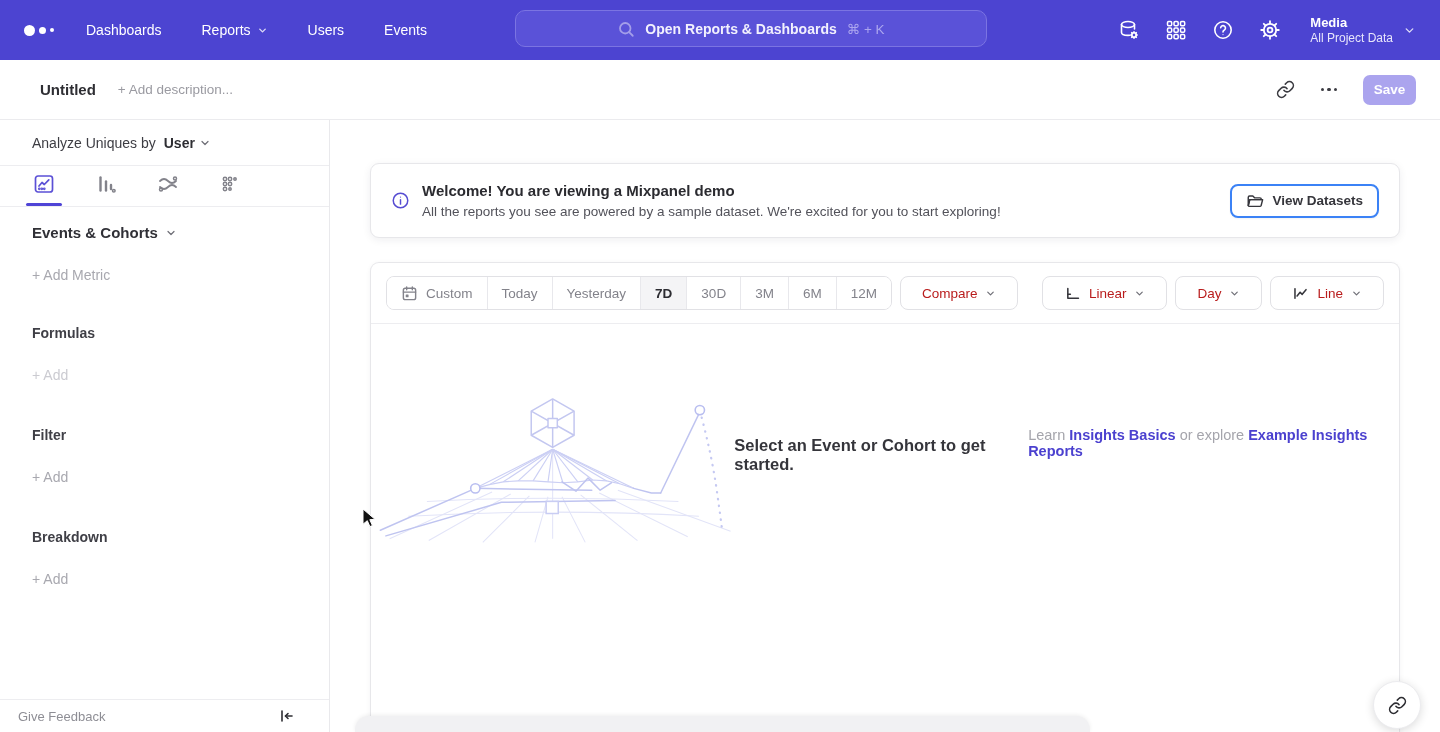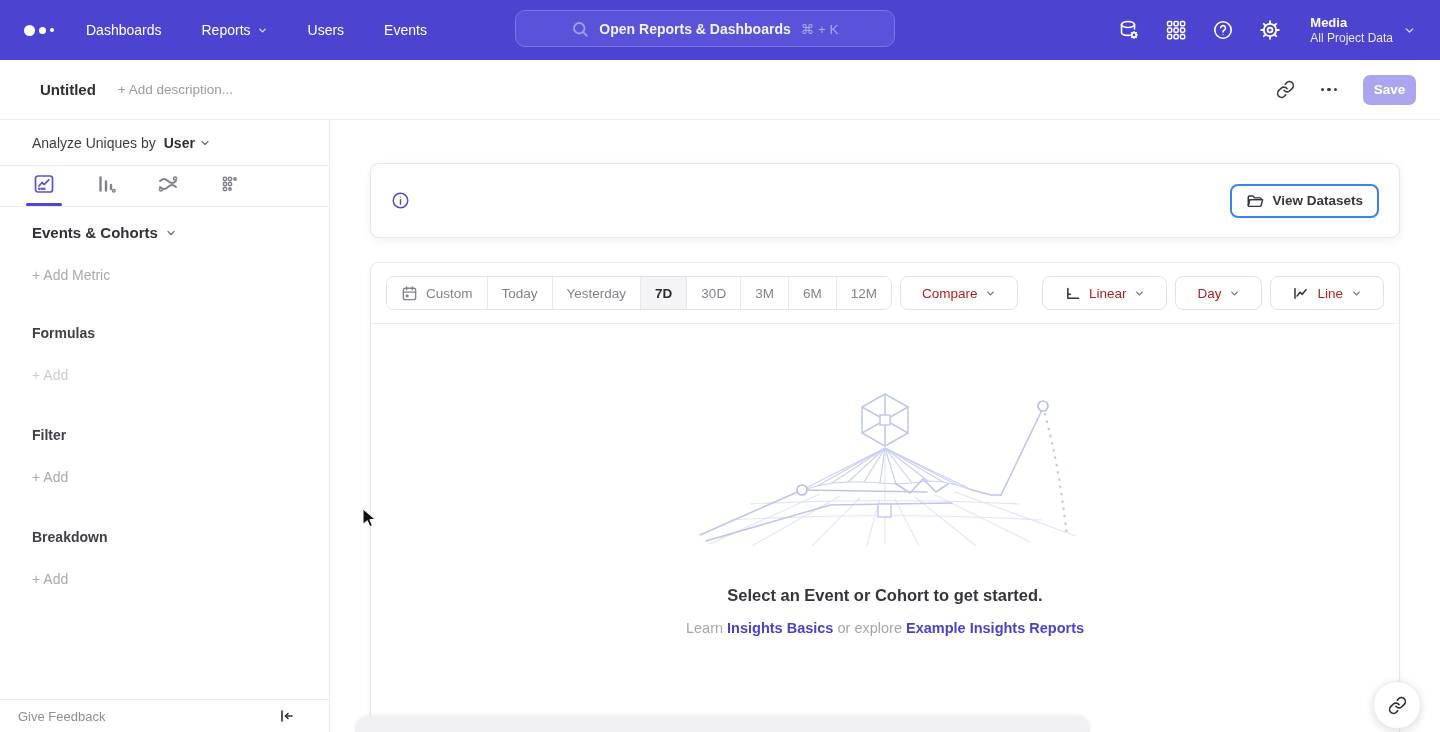--- a/index.html
+++ b/index.html
@@ -8,21 +8,21 @@
   svg { display:block; }
 
   
   .topnav { position:relative; height:60px; background:#4c44d1; display:flex; align-items:center; }
   .logo { margin-left:24px; display:flex; align-items:center; gap:4px; }
   .logo .d1{width:11px;height:11px;border-radius:50%;background:#fff;}
   .logo .d2{width:7px;height:7px;border-radius:50%;background:#fff;}
   .logo .d3{width:4px;height:4px;border-radius:50%;background:#fff;}
   .nav-items { display:flex; align-items:center; margin-left:32px; gap:40px; }
   .nav-item { color:#fff; font-size:14px; display:flex; align-items:center; gap:6px; cursor:pointer; }
-  .searchbar { position:absolute; left:515px; top:10px; width:380px; height:37px;
+  .searchbar { position:absolute; left:515px; top:10px; width:472px; height:37px;
     background:#5a52d8; border:1px solid #7b74e2; border-radius:10px;
     display:flex; align-items:center; justify-content:center; gap:10px; color:#fff; cursor:pointer; }
   .searchbar .ph { font-size:14px; font-weight:700; color:#f2f1fd; }
   .searchbar .kbd { font-size:13.5px; color:#aca6ef; }
   .nav-right { position:absolute; right:24px; top:0; height:60px; display:flex; align-items:center; gap:25px; }
   .nav-icon { width:22px; height:22px; cursor:pointer; }
   .project { display:flex; align-items:center; gap:10px; margin-left:4px; cursor:pointer; }
   .project .pname { color:#fff; font-size:13px; font-weight:700; line-height:16px; }
   .project .pscope { color:#e8e6fb; font-size:12px; line-height:15px; }
 
@@ -81,21 +81,21 @@
   .seg-item { display:flex; align-items:center; gap:8px; padding:0 14px; font-size:13.5px; color:#83838b;
     border-left:1px solid #e8e8ec; cursor:pointer; background:#fff; white-space:nowrap; }
   .seg-item:first-child { border-left:none; }
   .seg-item.selected { background:#f4f4f6; color:#2c2c32; font-weight:700; }
   .ctl-btn { height:34px; display:flex; align-items:center; gap:8px; padding:0 21px; border:1px solid #e1e1e5;
     border-radius:8px; background:#fff; font-size:13.5px; color:#b91c1c; font-family:inherit; cursor:pointer; white-space:nowrap; }
   .ml8{margin-left:8px;} .mlauto{margin-left:auto;}
   .chev { flex:none; }
 
   
-  .empty { display:flex; flex-direction:column; align-items:center; }
+  .empty { display:flex; align-items:center; }
   .illustration { margin-top:62px; }
   .empty-title { margin-top:40px; font-size:16.5px; font-weight:700; color:#35353b; }
   .empty-sub { margin-top:15px; font-size:14.5px; color:#a5a5ac; }
   .empty-sub a { color:#4b41cf; font-weight:700; text-decoration:none; cursor:pointer; }
 
   
   .bottom-sheet { position:absolute; left:355px; top:716px; width:735px; height:16px; background:#f1f1f3;
     border-radius:14px 14px 0 0; box-shadow:0 -1px 4px rgba(0,0,0,.07); }
   .fab { position:absolute; left:1373px; top:681px; width:48px; height:48px; border-radius:50%;
     background:#fff; border:1px solid #ececef; box-shadow:0 2px 10px rgba(0,0,0,.14);
@@ -281,20 +281,24 @@
   </div>
 
   <div class="main">
 
     <div class="banner">
       <svg width="19" height="19" viewBox="0 0 22 22" fill="none" stroke="#564cd2" stroke-width="1.7" stroke-linecap="round">
         <circle cx="11" cy="11" r="8.4"></circle>
         <path d="M11 10.2 v5"></path>
         <circle cx="11" cy="7" r="0.7" fill="#564cd2" stroke="none"></circle>
       </svg>
+      <div class="banner-text">
+        <div class="banner-title">Welcome! You are viewing a Mixpanel demo</div>
+        <div class="banner-body">All the reports you see are powered by a sample dataset. We're excited for you to start exploring!</div>
+      </div>
       <button class="datasets-btn">
         <svg width="18" height="18" viewBox="0 0 20 20" fill="none" stroke="#36363c" stroke-width="1.6" stroke-linejoin="round">
           <path d="M2.5 6 a1.5 1.5 0 0 1 1.5 -1.5 h3.6 l1.9 2 h6 a1.5 1.5 0 0 1 1.5 1.5 v0.5 H4.2 L2.5 15 Z"></path>
           <path d="M2.5 15 4.2 8.5 h14.3 L16.8 15 a1.5 1.5 0 0 1 -1.4 1 H3.9 a1.5 1.5 0 0 1 -1.4 -1 Z"></path>
         </svg>
         <span>View Datasets</span>
       </button>
     </div>
 
     <div class="chart-card">

